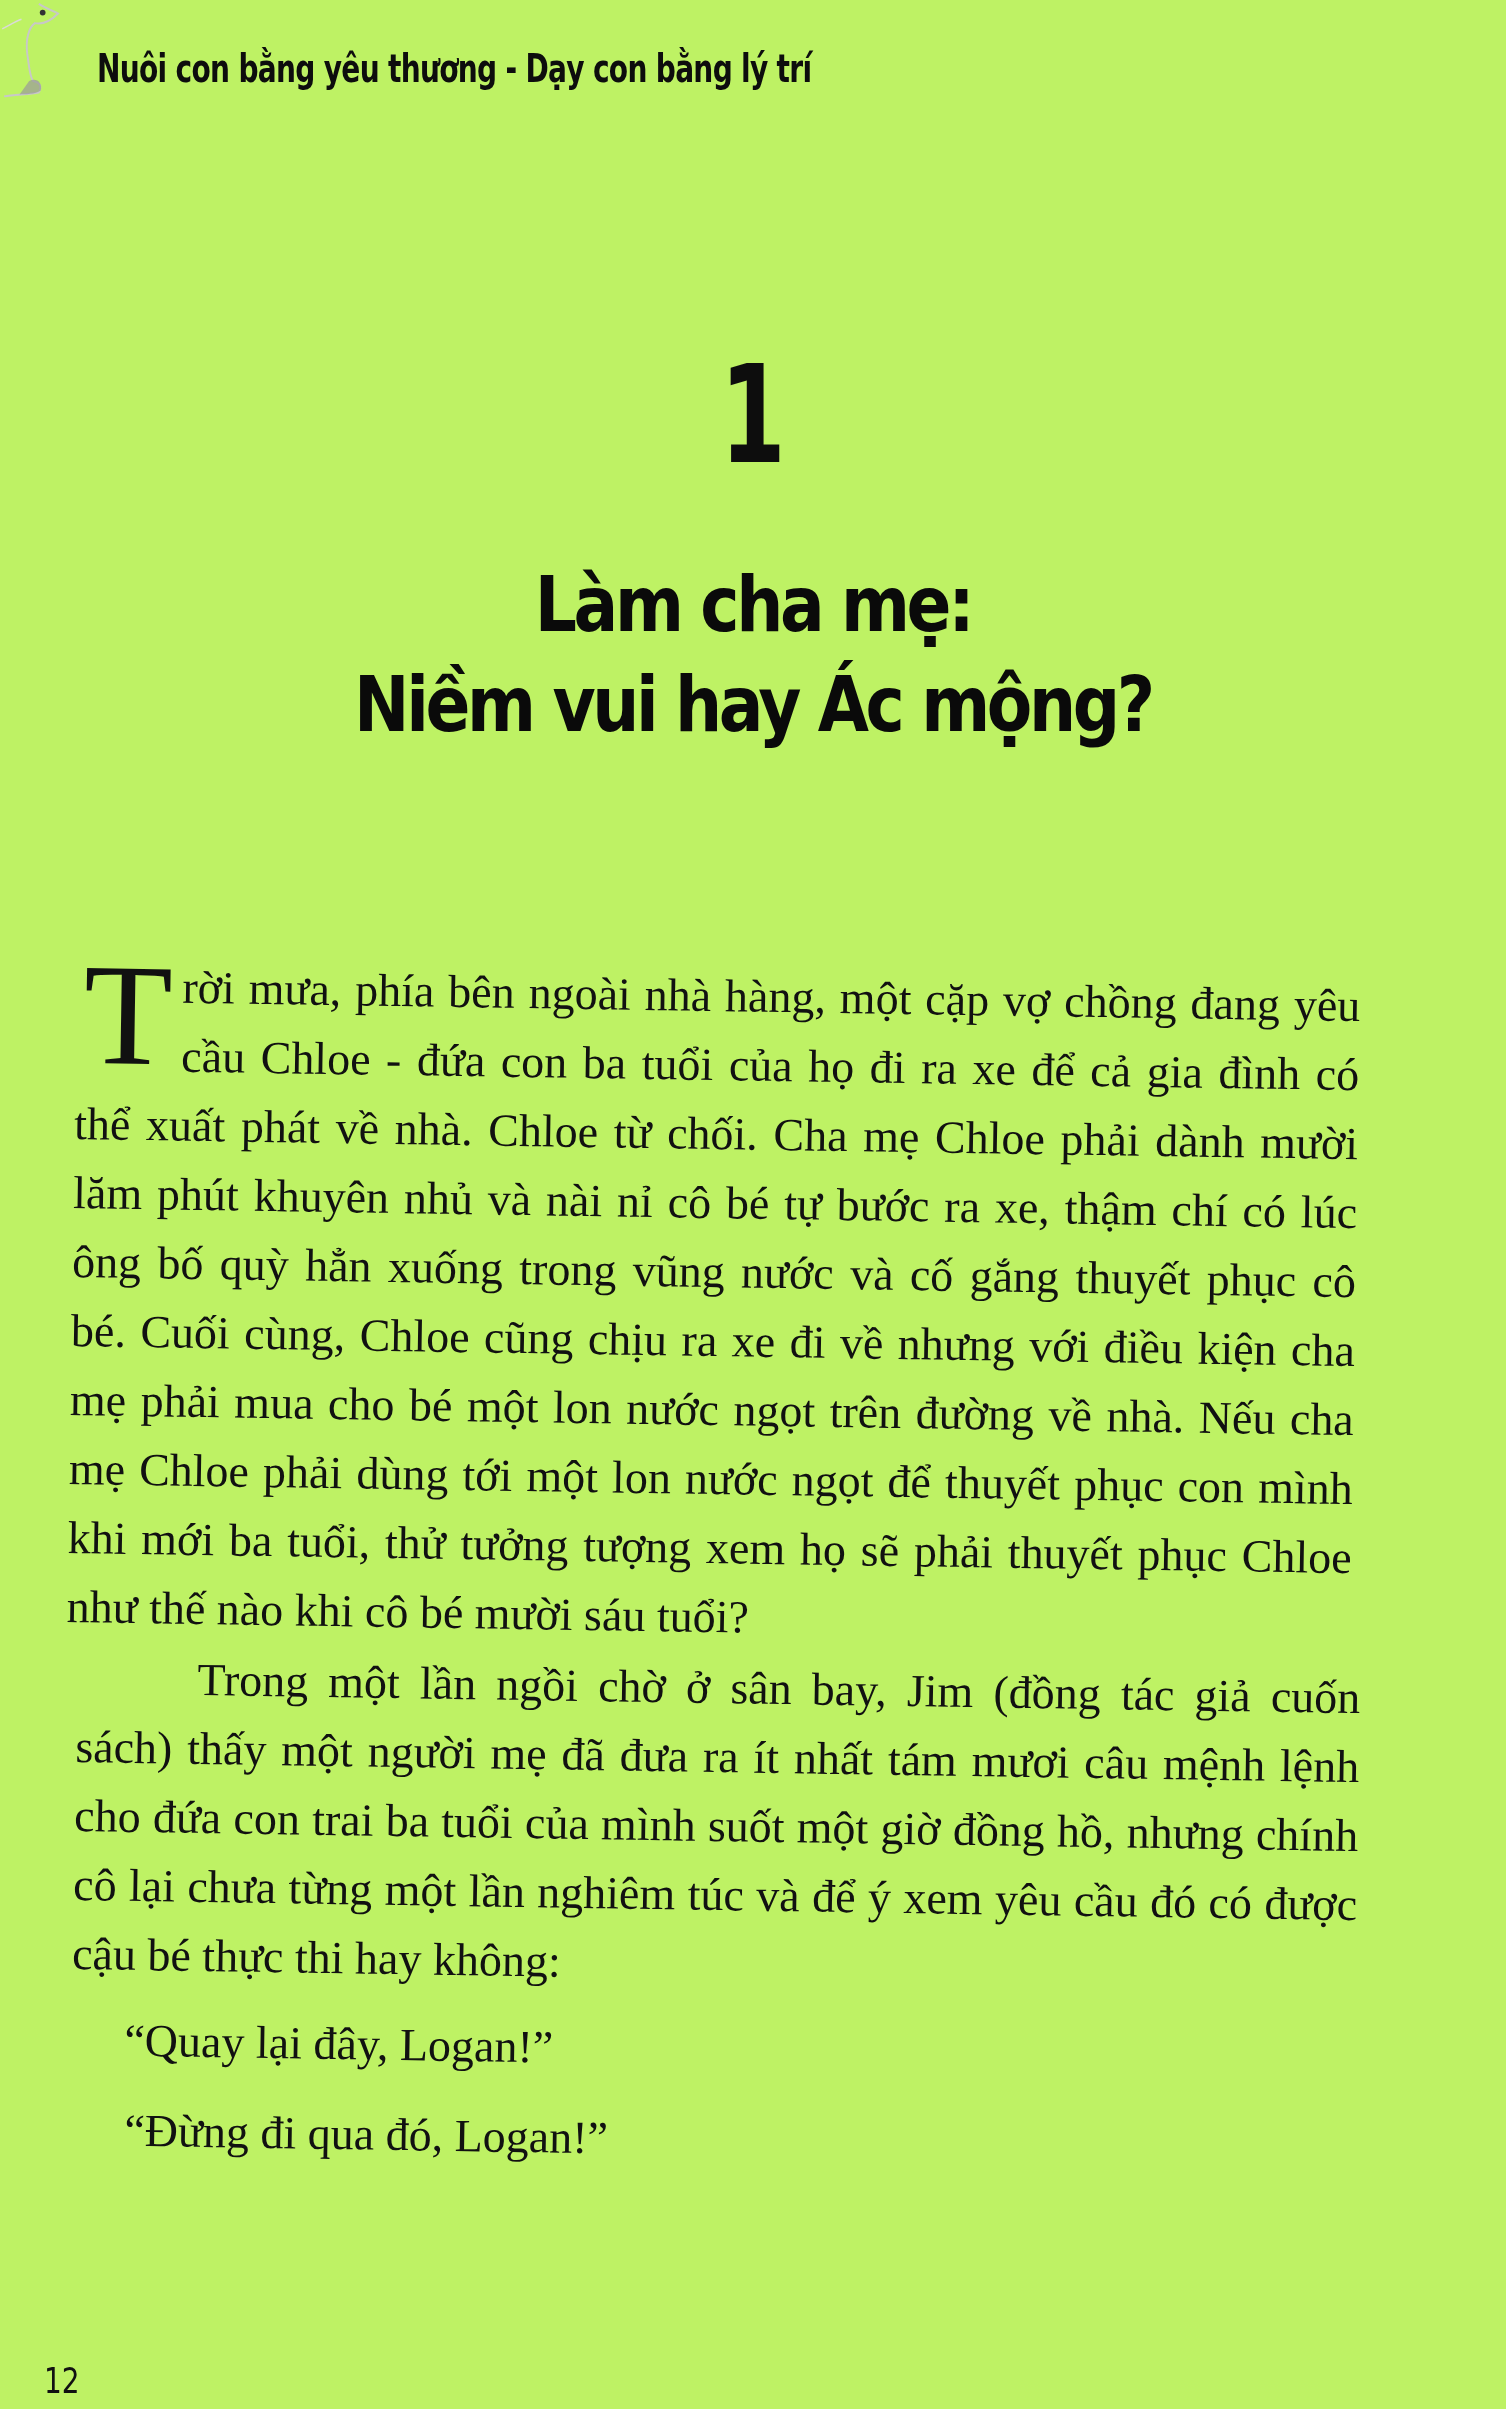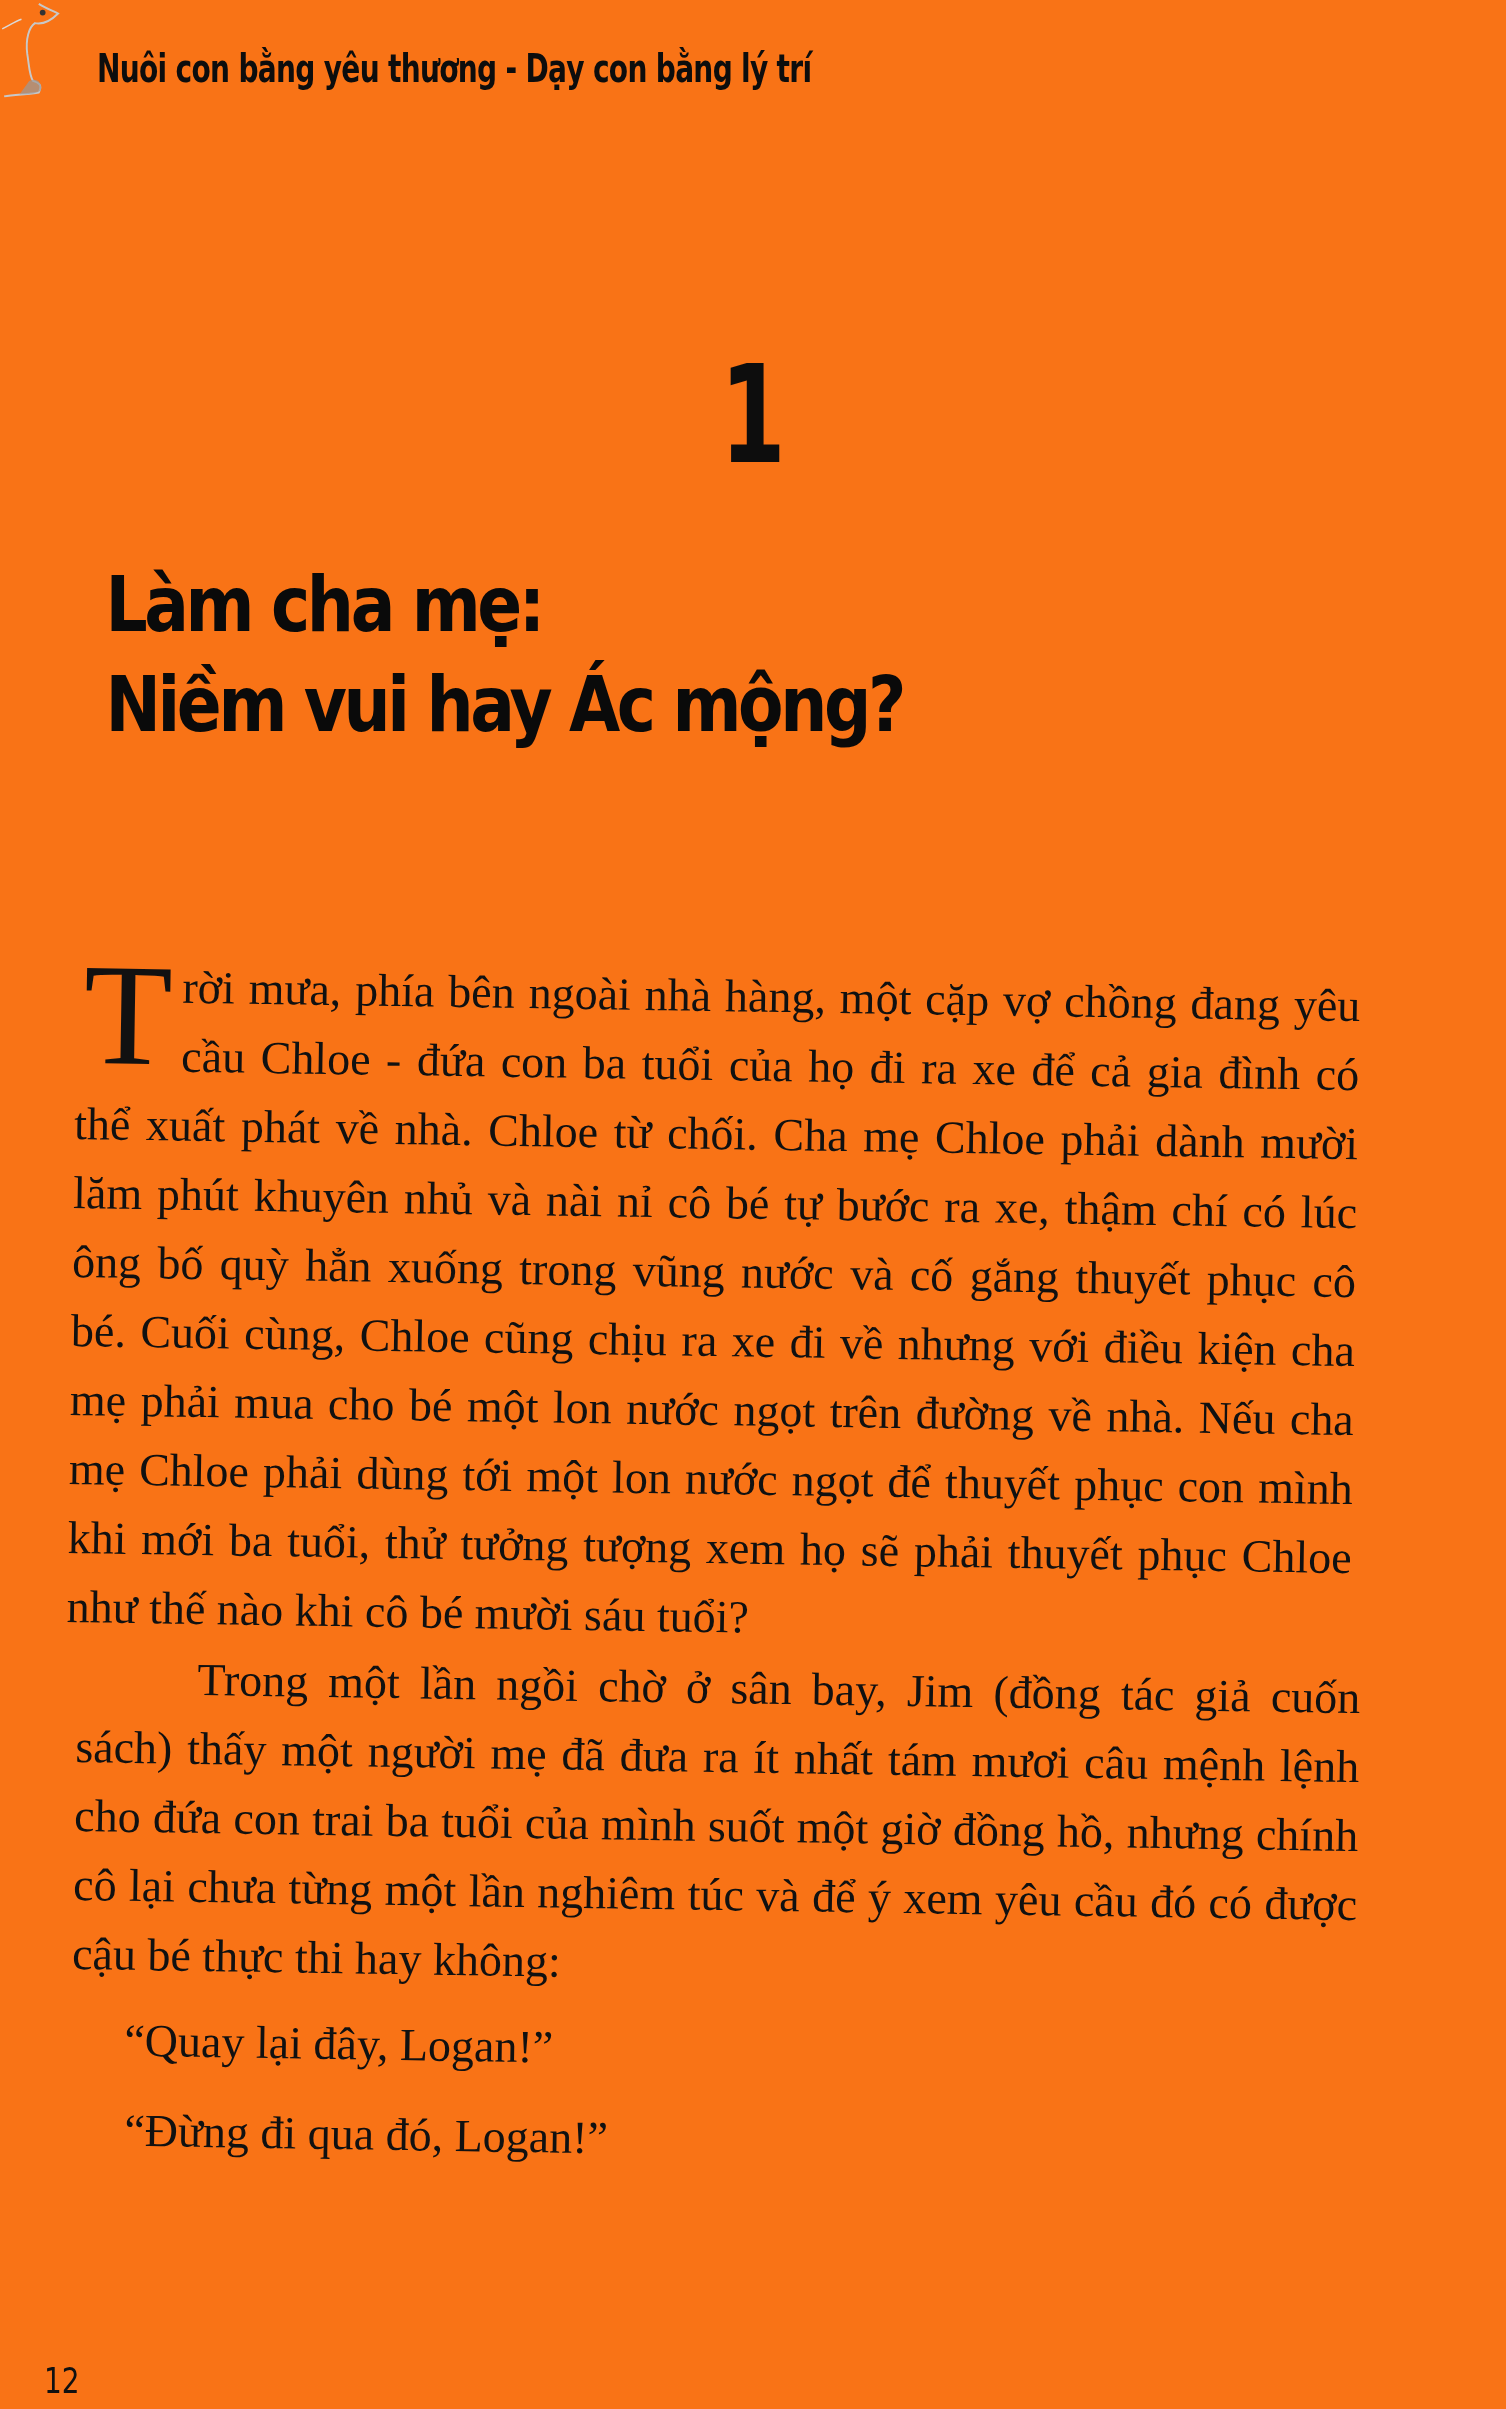--- a/index.html
+++ b/index.html
@@ -11,21 +11,21 @@
     width: 1506px;
     height: 2410px;
     position: relative;
     overflow: hidden;
     color: #111111;
     font-family: "Liberation Serif", "DejaVu Serif", serif;
   }
   .page {
     position: absolute;
     inset: 0;
-    background: #f97316;
+    background: #bef264;
   }
   
   .corner-figure {
     position: absolute;
     left: 0;
     top: 0;
     width: 68px;
     height: 106px;
   }
   
@@ -55,20 +55,21 @@
     line-height: 1;
     transform: scaleX(0.7);
     color: #0d0d0d;
   }
   
   .chapter-title {
     position: absolute;
     left: 0;
     right: 0;
     top: 555px;
+    text-align: center;
     font-family: "DejaVu Sans", sans-serif;
     font-weight: bold;
     font-size: 77px;
     line-height: 100px;
     letter-spacing: -3.9px;
     color: #0a0a0a;
   }
   .chapter-title .line {
     display: block;
     transform: scaleX(0.86);

